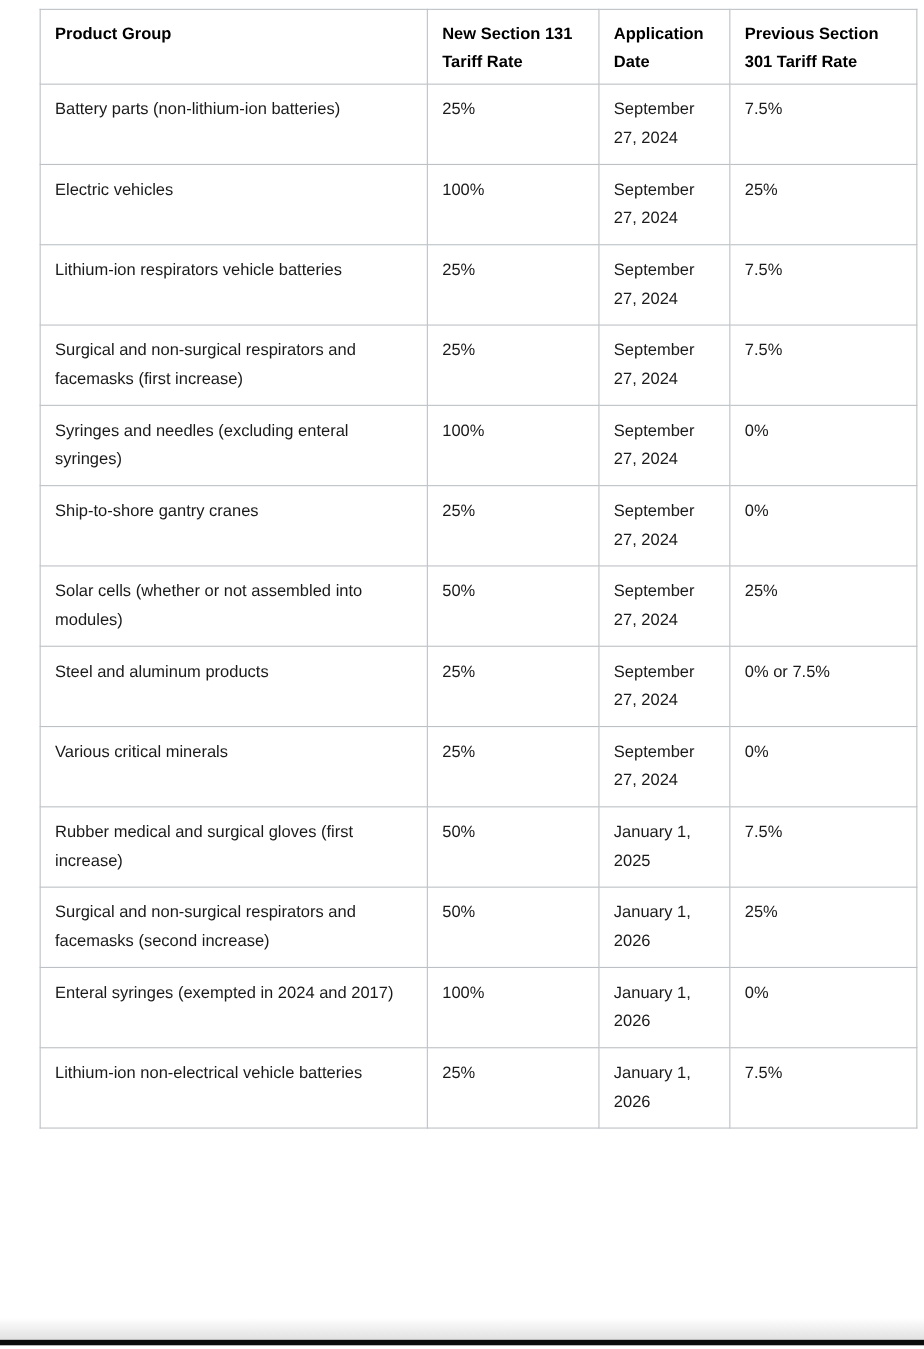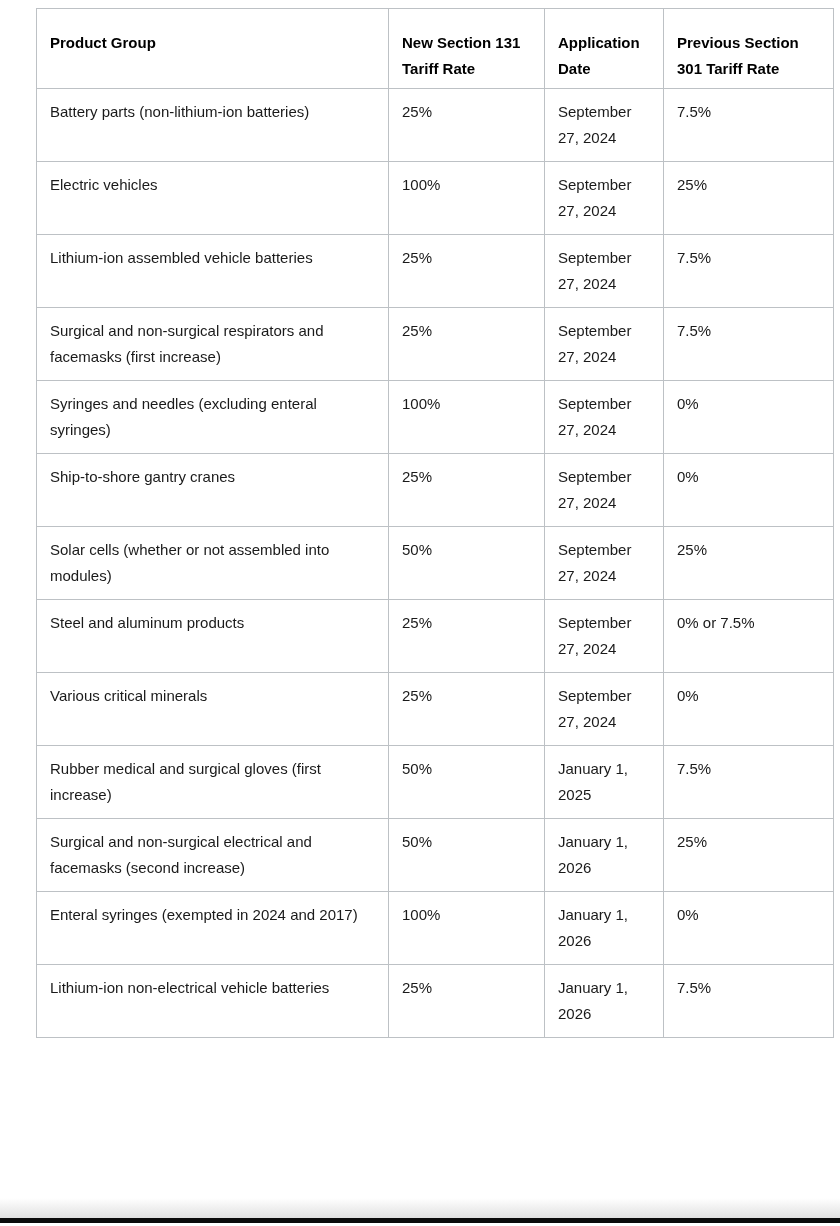--- a/index.html
+++ b/index.html
@@ -43,21 +43,21 @@
   th, td {
     border: 1.5px solid var(--border-color);
     vertical-align: top;
     text-align: left;
     padding: 10px 13px;
     overflow: hidden;
   }
   thead th {
     font-weight: bold;
     color: var(--header-text);
-    padding: 21px 13px 6px 13px;
+    padding: 9px 13px 6px 13px;
     height: 67px;
     margin-top: 10px;
   }
   tbody tr { height: 72px; }
   .bottom-fade {
     position: absolute;
     left: 0;
     top: 1198px;
     width: 840px;
     height: 20px;
@@ -101,21 +101,21 @@
   </tr>
 
   <tr>
     <td>Electric vehicles</td>
     <td>100%</td>
     <td>September 27, 2024</td>
     <td>25%</td>
   </tr>
 
   <tr>
-    <td>Lithium-ion assembled vehicle batteries</td>
+    <td>Lithium-ion respirators vehicle batteries</td>
     <td>25%</td>
     <td>September 27, 2024</td>
     <td>7.5%</td>
   </tr>
 
   <tr>
     <td>Surgical and non-surgical respirators and facemasks (first increase)</td>
     <td>25%</td>
     <td>September 27, 2024</td>
     <td>7.5%</td>
@@ -160,21 +160,21 @@
   <tr>
     <td>Rubber medical and surgical gloves (first increase)</td>
     <td>50%</td>
     <td>January 1, 2025</td>
     <td>7.5%</td>
   </tr>
 
 
 
   <tr>
-    <td>Surgical and non-surgical electrical and facemasks (second increase)</td>
+    <td>Surgical and non-surgical respirators and facemasks (second increase)</td>
     <td>50%</td>
     <td>January 1, 2026</td>
     <td>25%</td>
   </tr>
 
   <tr>
     <td>Enteral syringes (exempted in 2024 and 2017)</td>
     <td>100%</td>
     <td>January 1, 2026</td>
     <td>0%</td>

